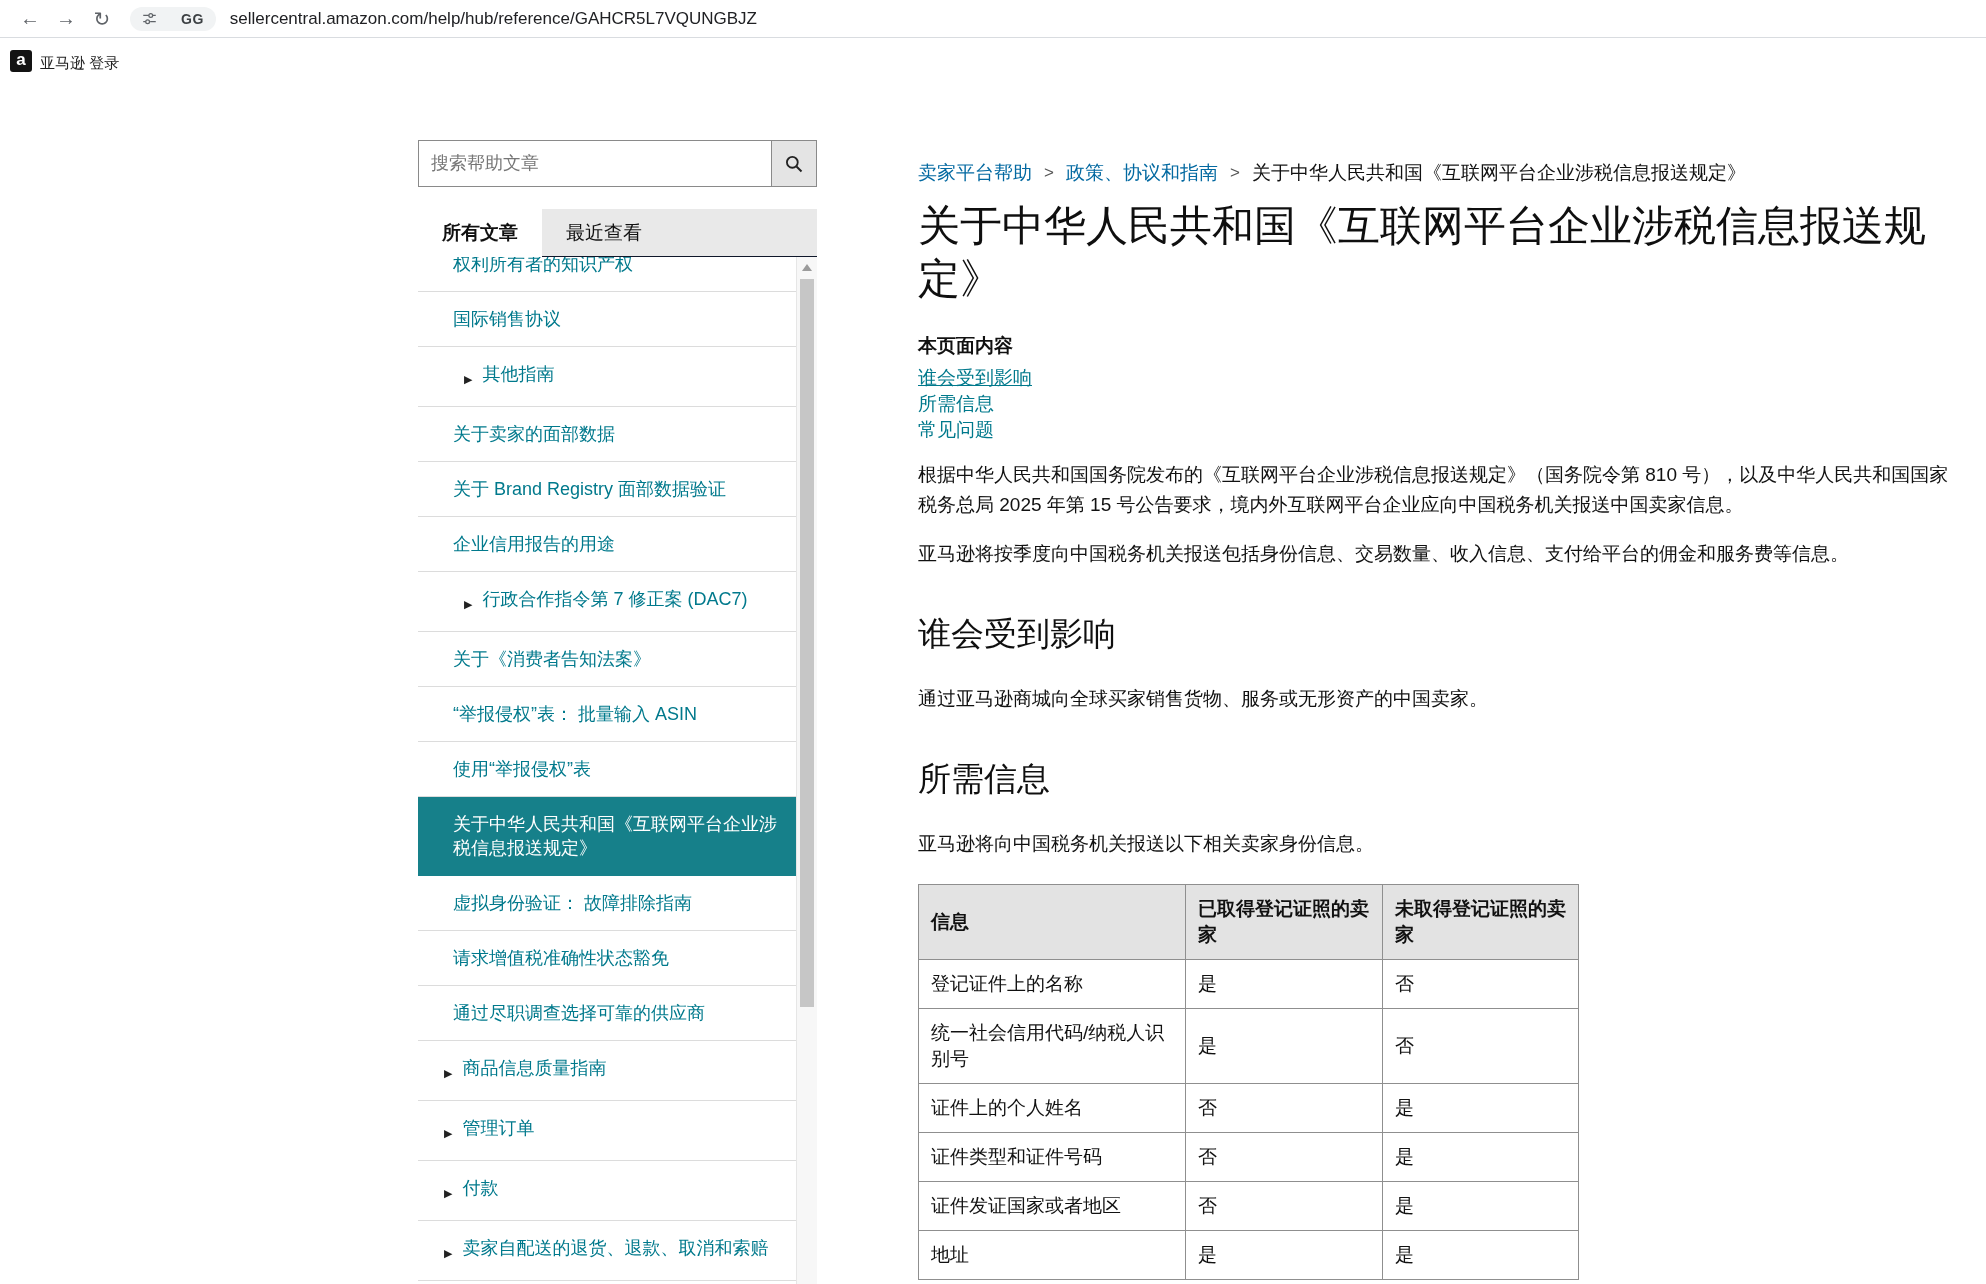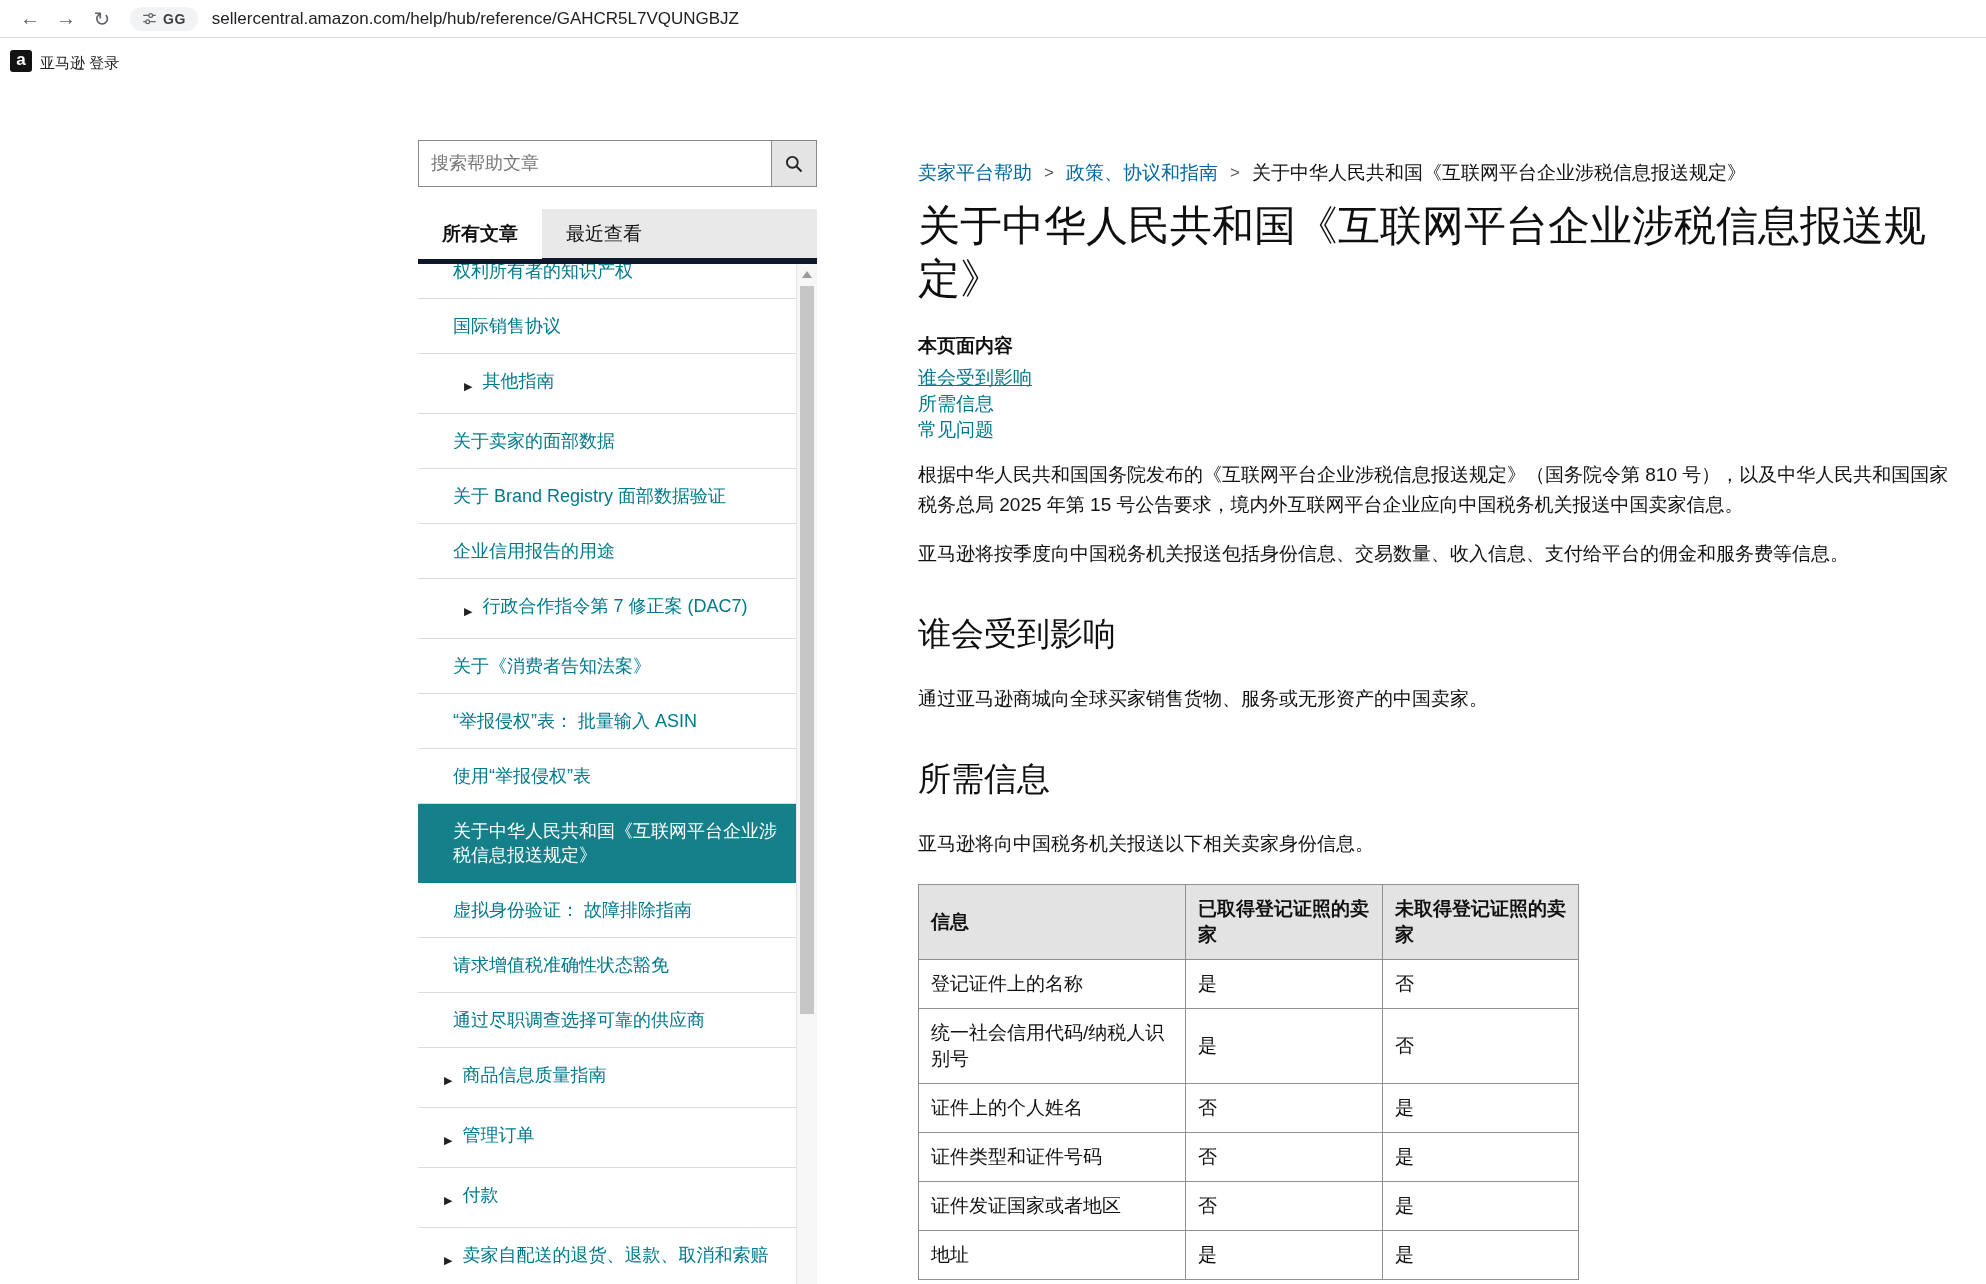--- a/index.html
+++ b/index.html
@@ -11,21 +11,21 @@
   }
 
   
   .browser-bar{
     position:absolute; top:0; left:0; right:0; height:38px;
     background:#fff; border-bottom:1px solid #d9dce0;
     display:flex; align-items:center; padding-left:12px;
   }
   .nav-icon{ width:36px; text-align:center; font-size:20px; color:#5f6368; cursor:pointer; }
   .site-pill{
-    display:flex; align-items:center; gap:6px; margin-left:10px;
+    display:flex; align-items:center; gap:24px; margin-left:10px;
     background:#f1f3f4; border-radius:14px; padding:4px 12px;
     font-size:14px; color:#3c4043; font-weight:bold; letter-spacing:.5px;
   }
   .url-text{ margin-left:14px; font-size:17px; color:#202124; }
 
   
   .logo-box{
     position:absolute; top:50px; left:10px; width:22px; height:22px;
     background:#131313; color:#fff; border-radius:3px;
     font-size:17px; font-weight:bold; text-align:center; line-height:20px;
@@ -38,22 +38,22 @@
   .search-input{
     flex:1; border:1px solid #8a8a8a; border-right:none; padding:0 12px;
     font-size:18px; color:#333; outline:none; font-family:inherit;
   }
   .search-input::placeholder{ color:#767676; }
   .search-btn{
     width:46px; background:#e4e4e4; border:1px solid #8a8a8a;
     display:flex; align-items:center; justify-content:center; cursor:pointer;
   }
   .tabs{
-    margin-top:22px; height:55px; background:#e9e9e9;
-    display:flex; border-bottom:6px solid #0f172a;
+    margin-top:22px; height:48px; background:#e9e9e9;
+    display:flex; border-bottom:1px solid #0f172a;
   }
   .tab{ padding:0 24px; display:flex; align-items:center; font-size:19px; color:#111; cursor:pointer; }
   .tab.active{ background:#fff; font-weight:bold; border-bottom:1px solid #fff; margin-bottom:-1px; }
 
   .list-viewport{ height:1033px; overflow:hidden; display:flex; }
   .side-list{ width:378px; }
   .side-item{
     border-bottom:1px solid #dcdcdc; padding:15px 14px 15px 35px;
     font-size:18px; line-height:24px; color:#00798c; cursor:pointer;
     display:flex; align-items:flex-start;

